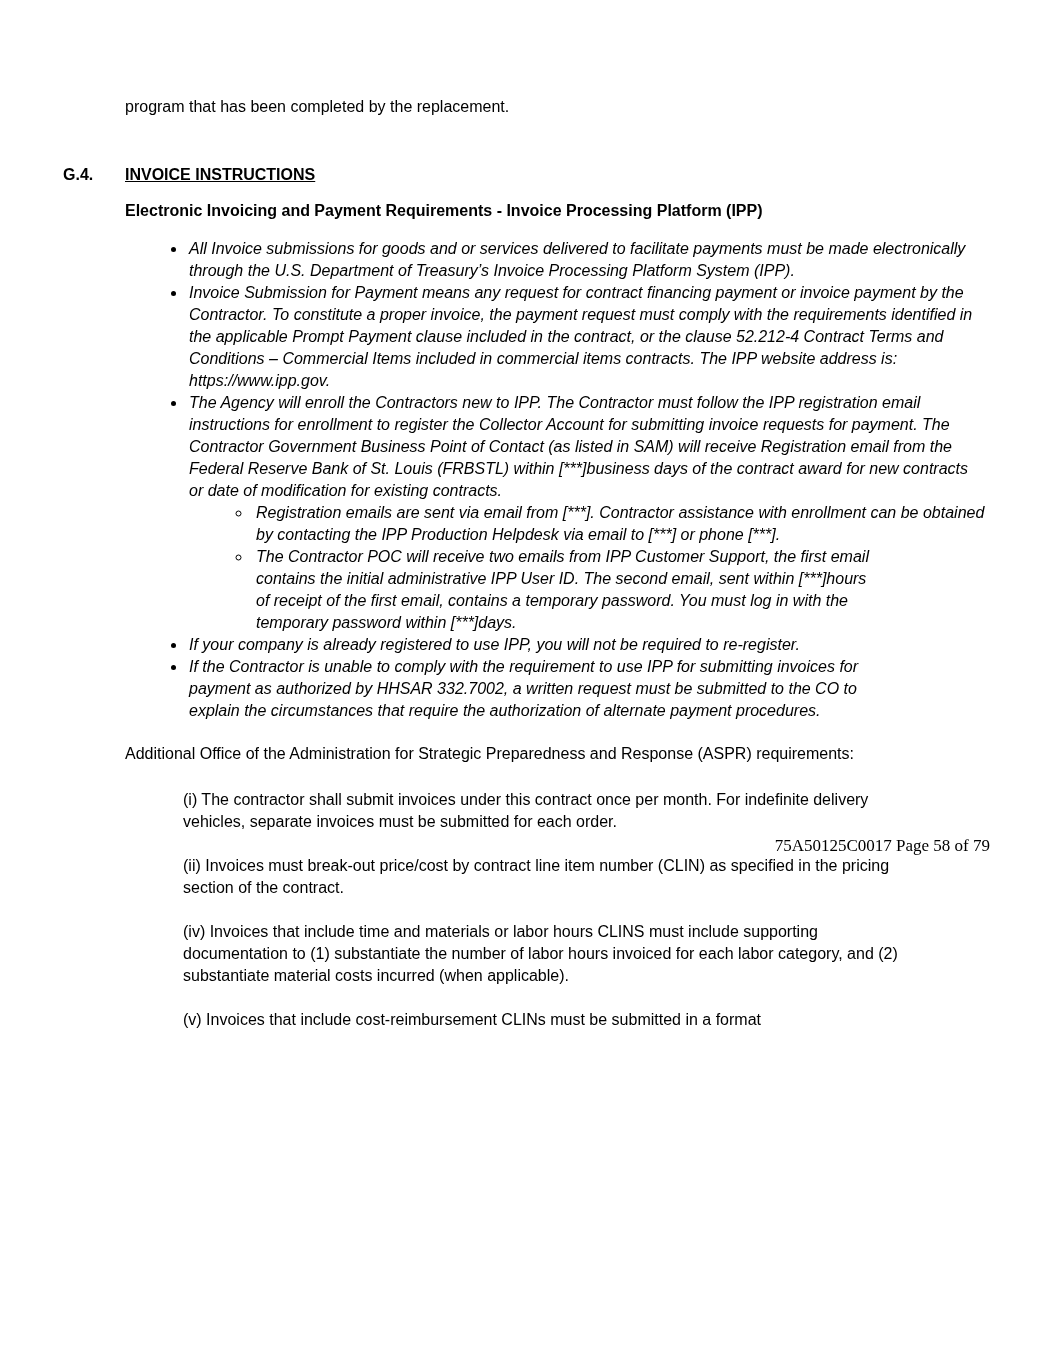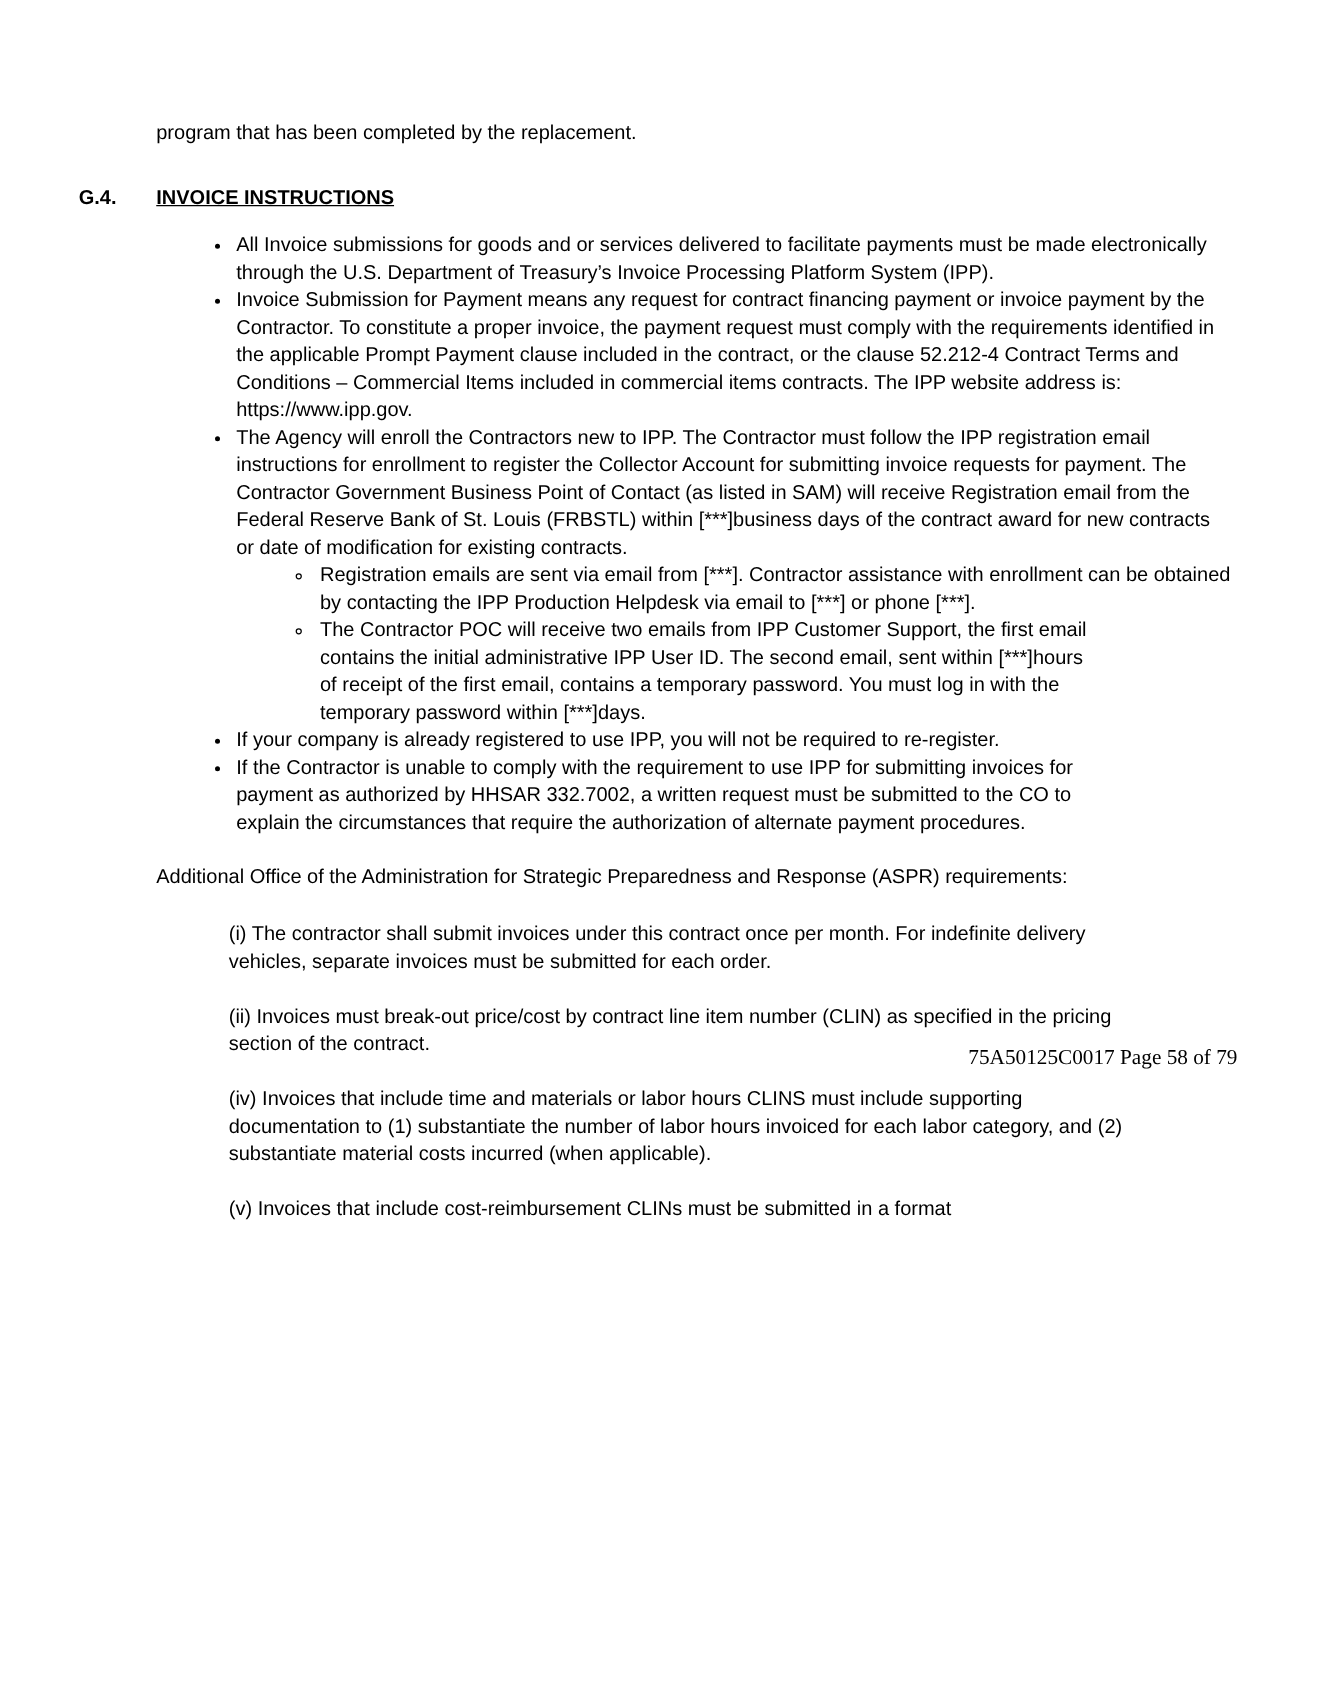--- a/index.html
+++ b/index.html
@@ -12,35 +12,35 @@
   }
   .page {
     position: relative;
     width: 1055px; height: 972px;
     padding: 96px 70px 0 125px;
     background: #ffffff;
   }
   .intro { margin: 0; }
   .section-heading {
     display: flex; align-items: flex-start;
-    margin: 30px 0 0 -62px;
+    margin: 46px 0 0 -62px;
     font-weight: bold;
   }
   .sec-num { width: 62px; flex: 0 0 62px; }
   .sec-title { font-size: 16px; font-weight: bold; line-height: 22px; text-decoration: underline; }
   .subsection-title {
     margin-top: 14px;
     font-size: 16px; font-weight: bold; line-height: 22px;
   }
   ul.bullets {
     margin-top: 16px;
     list-style: disc outside;
     padding-left: 62px;
   }
-  ul.bullets > li { padding-left: 2px; }
+  ul.bullets > li { padding-left: 2px; font-style: italic; }
   ul.sub-bullets {
     list-style: circle outside;
     padding-left: 63px;
     margin: 0;
   }
   ul.sub-bullets > li { padding-left: 4px; }
   .narrow-620 { max-width: 620px; }
   .narrow-700 { max-width: 700px; }
   .aspr { margin-top: 21px; max-width: 790px; }
   .numbered { margin-top: 24px; margin-left: 58px; }
@@ -58,20 +58,21 @@
 
 <div class="page">
 
   <p class="intro">program that has been completed by the replacement.</p>
 
   <div class="section-heading">
     <span class="sec-num">G.4.</span>
     <span class="sec-title">INVOICE INSTRUCTIONS</span>
   </div>
 
+  <div class="subsection-title">Electronic Invoicing and Payment Requirements - Invoice Processing Platform (IPP)</div>
 
   <ul class="bullets">
     <li class="bullet">
       <span>All Invoice submissions for goods and or services delivered to facilitate payments must be made electronically through the U.S. Department of Treasury’s Invoice Processing Platform System (IPP).</span>
     </li>
     <li class="bullet">
       <span>Invoice Submission for Payment means any request for contract financing payment or invoice payment by the Contractor. To constitute a proper invoice, the payment request must comply with the requirements identified in the applicable Prompt Payment clause included in the contract, or the clause 52.212-4 Contract Terms and Conditions – Commercial Items included in commercial items contracts. The IPP website address is: https://www.ipp.gov.</span>
     </li>
     <li class="bullet">
       <span>The Agency will enroll the Contractors new to IPP. The Contractor must follow the IPP registration email instructions for enrollment to register the Collector Account for submitting invoice requests for payment. The Contractor Government Business Point of Contact (as listed in SAM) will receive Registration email from the Federal Reserve Bank of St. Louis (FRBSTL) within [***]business days of the contract award for new contracts or date of modification for existing contracts.</span>

